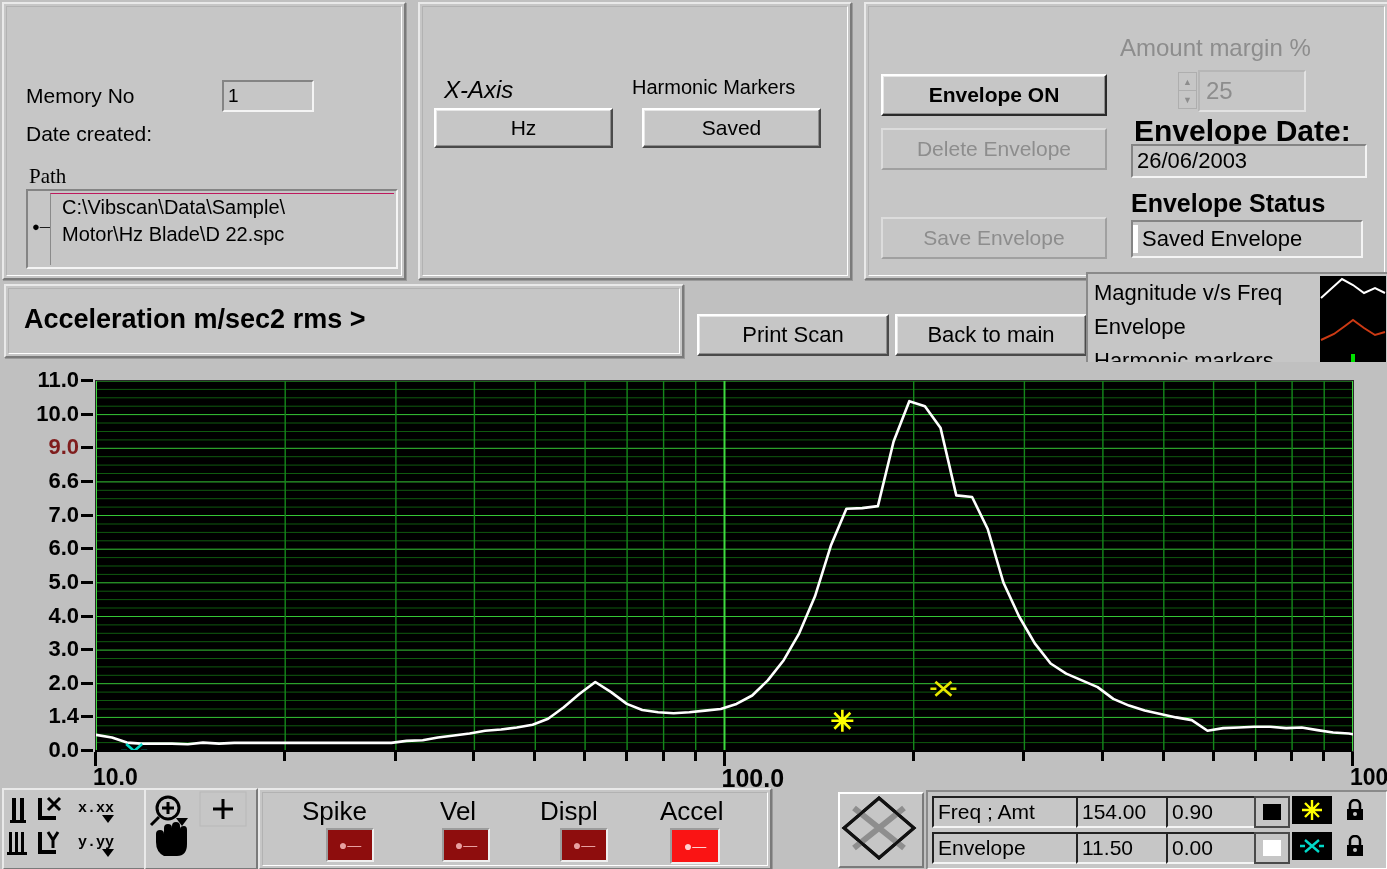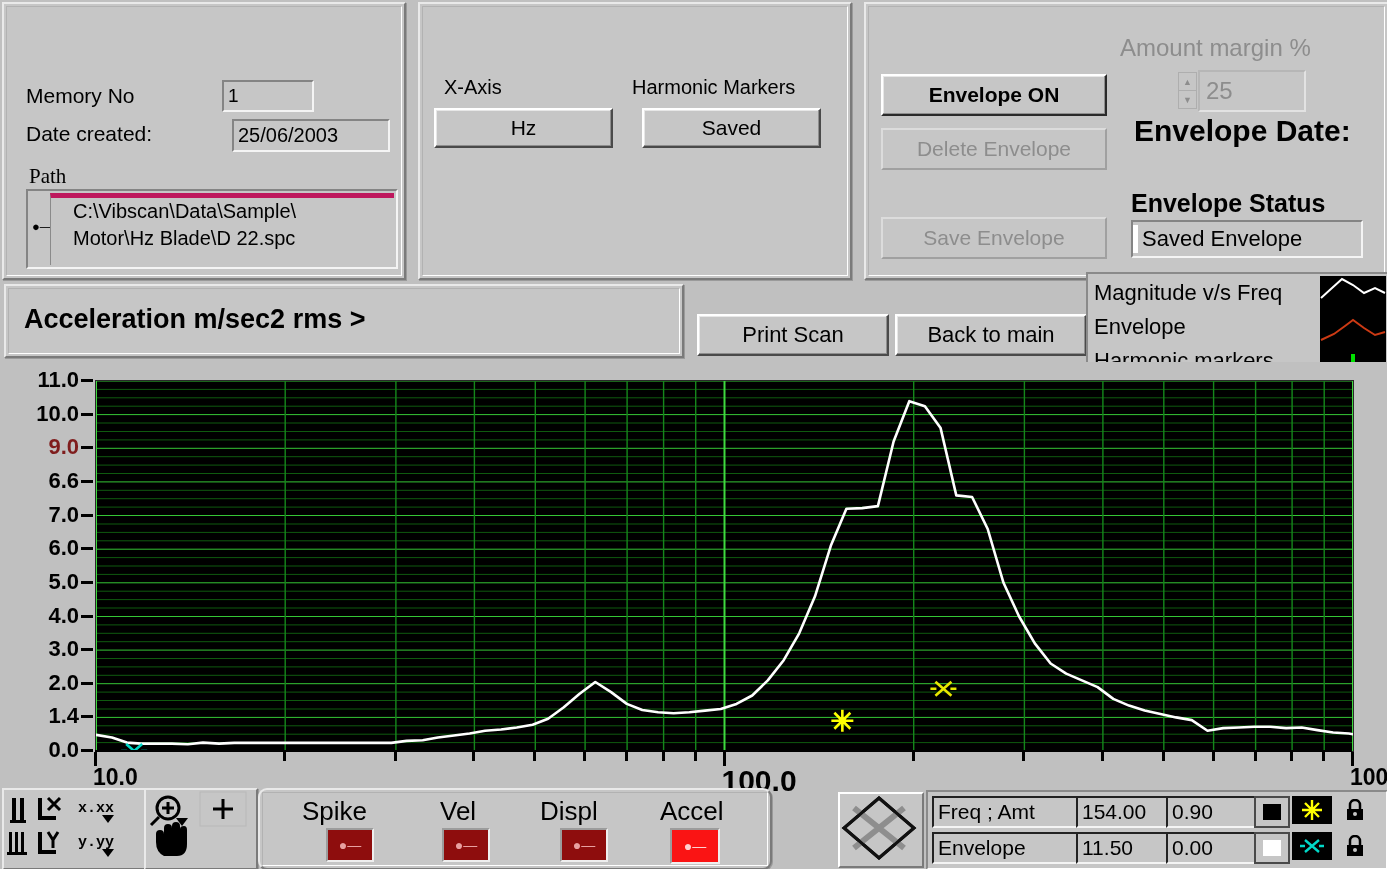--- a/index.html
+++ b/index.html
@@ -47,39 +47,38 @@
 </head>
 <body>
 
 <div class="panel" style="left:2px;top:2px;width:400px;height:274px;">
   <div class="panel-inner"></div>
 
   <span class="lbl" style="left:22px;top:80px;font-size:21px;">Memory No</span>
   <div class="field" style="left:218px;top:76px;width:84px;height:28px;font-size:19px;">1</div>
 
   <span class="lbl" style="left:22px;top:118px;font-size:21px;">Date created:</span>
-  <div class="field" style="left:228px;top:115px;width:150px;height:29px;font-size:20px;">25/06/2003</div>
 
   <span class="lbl" style="left:25px;top:160px;font-size:21px;font-family:Liberation Serif, serif;">Path</span>
 
   <div class="field" style="left:22px;top:185px;width:368px;height:76px;padding:0;display:block;">
     <span style="position:absolute;left:4px;top:26px;width:12px;height:20px;font-size:13px;line-height:20px;color:#000;">●—</span>
     <div style="position:absolute;left:22px;top:2px;right:2px;bottom:2px;
-                border-left:1px solid #8a8a8a;border-top:5px solid #be185d;
-                background:#c6c6c6;padding-left:22px;">
+                border-left:1px solid #8a8a8a;border-top:1px solid #be185d;
+                background:#c6c6c6;padding-left:11px;">
       <div style="font-size:20px;line-height:27px;">C:\Vibscan\Data\Sample\</div>
       <div style="font-size:20px;line-height:27px;">Motor\Hz Blade\D 22.spc</div>
     </div>
   </div>
 </div>
 
 <div class="panel" style="left:418px;top:2px;width:430px;height:274px;">
   <div class="panel-inner"></div>
 
-  <span class="lbl" style="left:24px;top:72px;font-size:20px;">X-Axis</span>
+  <span class="lbl" style="left:24px;top:72px;font-size:24px;font-style:italic;">X-Axis</span>
   <div class="btn" style="left:14px;top:104px;width:175px;height:36px;font-size:21px;">Hz</div>
 
   <span class="lbl" style="left:212px;top:72px;font-size:20px;">Harmonic Markers</span>
   <div class="btn" style="left:222px;top:104px;width:175px;height:36px;font-size:21px;">Saved</div>
 </div>
 
 <div class="panel" style="left:864px;top:2px;width:521px;height:274px;">
   <div class="panel-inner"></div>
 
   <div class="btn dark" style="left:15px;top:70px;width:222px;height:38px;font-size:21px;font-weight:bold;">Envelope ON</div>
@@ -95,20 +94,21 @@
     <div style="position:absolute;left:0;top:18px;width:17px;height:17px;background:#c6c6c6;
                 border:1px solid #aeaeae;display:flex;align-items:center;justify-content:center;
                 font-size:9px;color:#8d8d8d;">▼</div>
   </div>
   <div style="position:absolute;left:332px;top:66px;width:98px;height:38px;background:#c6c6c6;
               border-top:2px solid #b6b6b6;border-left:2px solid #b6b6b6;
               border-right:2px solid #e2e2e2;border-bottom:2px solid #e2e2e2;
               display:flex;align-items:center;padding-left:6px;color:#8d8d8d;font-size:24px;">25</div>
 
   <span class="lbl" style="left:268px;top:110px;font-size:30px;font-weight:bold;">Envelope Date:</span>
+  <div class="field" style="left:265px;top:140px;width:228px;height:30px;font-size:22px;">26/06/2003</div>
 
   <span class="lbl" style="left:265px;top:185px;font-size:25px;font-weight:bold;">Envelope Status</span>
   <div class="field" style="left:265px;top:216px;width:228px;height:34px;font-size:22px;padding-left:0;">
     <span style="display:inline-block;width:5px;height:28px;background:#ffffff;margin-right:4px;"></span>
     <span>Saved Envelope</span>
   </div>
 </div>
 
 <div class="panel" style="left:4px;top:284px;width:676px;height:70px;">
   <div class="panel-inner"></div>
@@ -271,21 +271,21 @@
       <div style="position: absolute; left: 816.7px; top: 2px; width: 3px; height: 9px; background: rgb(0, 0, 0);"></div>
       <div style="position: absolute; left: 927.4px; top: 2px; width: 3px; height: 9px; background: rgb(0, 0, 0);"></div>
       <div style="position: absolute; left: 1005.9px; top: 2px; width: 3px; height: 9px; background: rgb(0, 0, 0);"></div>
       <div style="position: absolute; left: 1066.8px; top: 2px; width: 3px; height: 9px; background: rgb(0, 0, 0);"></div>
       <div style="position: absolute; left: 1116.6px; top: 2px; width: 3px; height: 9px; background: rgb(0, 0, 0);"></div>
       <div style="position: absolute; left: 1158.6px; top: 2px; width: 3px; height: 9px; background: rgb(0, 0, 0);"></div>
       <div style="position: absolute; left: 1195.1px; top: 2px; width: 3px; height: 9px; background: rgb(0, 0, 0);"></div>
       <div style="position: absolute; left: 1227.2px; top: 2px; width: 3px; height: 9px; background: rgb(0, 0, 0);"></div>
       <div style="position: absolute; left: 1256px; top: 2px; width: 3px; height: 14px; background: rgb(0, 0, 0);"></div>
       <div style="position: absolute; left: -2px; top: 14px; font-size: 23px; font-weight: bold; color: rgb(0, 0, 0); white-space: nowrap;">10.0</div>
-      <div style="position: absolute; left: 626.5px; top: 14px; font-size: 30px; font-weight: bold; color: rgb(0, 0, 0); white-space: nowrap;">100.0</div>
+      <div style="position: absolute; left: 626.5px; top: 14px; font-size: 25px; font-weight: bold; color: rgb(0, 0, 0); white-space: nowrap;">100.0</div>
       <div style="position: absolute; left: 1255px; top: 14px; font-size: 23px; font-weight: bold; color: rgb(0, 0, 0); white-space: nowrap;">1000.0</div>
     </div>
 </div>
 
 <div class="panel" style="left:2px;top:788px;width:140px;height:78px;">
   <svg width="136" height="74" viewBox="0 0 136 74" style="position:absolute;left:0;top:0;">
 
     <g fill="#000">
       <rect x="8" y="8" width="4" height="22"></rect>
         <rect x="16" y="8" width="4" height="22"></rect>
@@ -334,21 +334,21 @@
     <g>
       <rect x="54" y="2" width="46" height="34" fill="#c6c6c6" stroke="#b8b8b8"></rect>
       <path d="M77 9 v20 M67 19 h20" stroke="#000" stroke-width="3"></path>
     </g>
     <g>
       <path d="M18 66 q-8 -4 -8 -14 l0 -8 q0 -4 4 -4 q4 0 4 4 l0 -6 q0 -4 4 -4 q4 0 4 4 l0 -2 q0 -4 4 -4 q4 0 4 4 l0 3 q0 -3 4 -3 q3 0 3 4 l0 14 q0 12 -10 12 z" fill="#000"></path>
     </g>
   </svg>
 </div>
 
-<div class="panel" style="left:258px;top:788px;width:510px;height:78px;border-radius:9px;">
+<div class="panel" style="left:258px;top:788px;width:510px;height:78px;">
   <div class="panel-inner"></div>
   <div style="position:absolute;left:0;top:0;width:510px;height:78px;">
 
     <span class="lbl" style="left:42px;top:6px;font-size:26px;">Spike</span>
     <div style="position:absolute;left:66px;top:38px;width:44px;height:30px;background:#8e0d0d;
                 border-top:2px solid #9c9c9c;border-left:2px solid #9c9c9c;
                 border-right:2px solid #efefef;border-bottom:2px solid #efefef;
                 display:flex;align-items:center;justify-content:center;">
       <span style="color:#e8a0a0;font-size:14px;">●—</span>
     </div>

